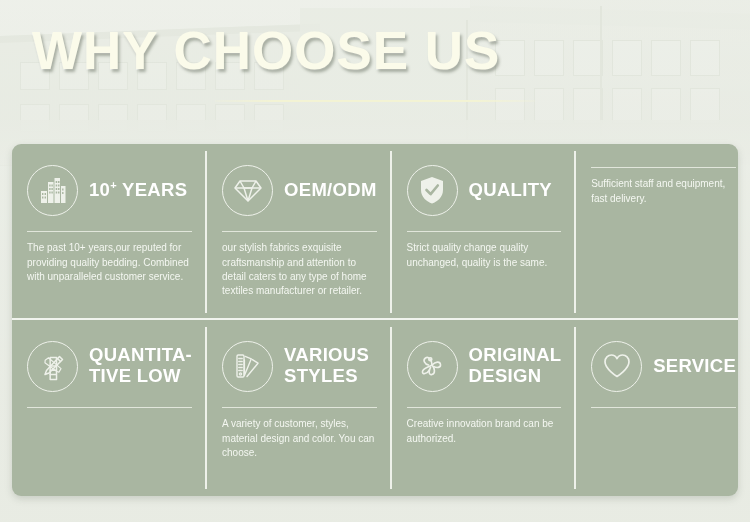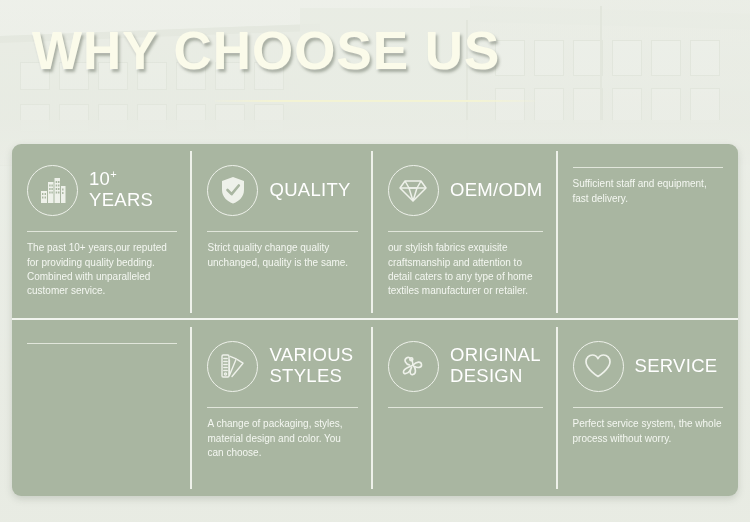--- a/index.html
+++ b/index.html
@@ -56,21 +56,21 @@
   .cell.vline:after{content:"";position:absolute;right:0;top:7px;bottom:7px;width:2px;background:#eef1ea;}
   .grid .cell.hline:before{content:"";position:absolute;left:0;right:0;bottom:0;height:2px;background:#f1f4ee;}
 
   .cell-head{display:flex;align-items:center;gap:11px;min-height:64px;}
   .icon-circle{
     flex:0 0 auto;width:49px;height:49px;border-radius:50%;
     border:1.6px solid #eef1ea;display:flex;align-items:center;justify-content:center;
   }
   .icon-circle svg{display:block;}
   .cell-title{
-    color:#ffffff;font-weight:normal;font-size:18.5px;line-height:1.12;
+    color:#ffffff;font-weight:bold;font-size:18.5px;line-height:1.12;
     letter-spacing:.3px;
   }
   .cell-title .sup{font-size:11px;vertical-align:super;line-height:0;}
   .sep{height:1.4px;background:#e4e9de;margin:9px 0 9px 0;opacity:.95;}
   .cell-body{
     color:#f4f7f1;font-size:10px;line-height:1.42;
   }
 </style>
 </head>
 <body>
@@ -167,56 +167,74 @@
           </span>
           <span class="cell-title"><span>10</span><span class="sup">+</span> <span>YEARS</span></span>
         </div>
         <div class="sep"></div>
         <div class="cell-body">The past 10+ years,our reputed for providing quality bedding. Combined with unparalleled customer service.</div>
       </div>
 
       <div class="cell vline hline">
         <div class="cell-head">
           <span class="icon-circle">
-            <svg width="28" height="30" viewBox="0 0 28 30">
-              <path d="M14 2 L25 6 V15 C25 22 19.5 26.5 14 28.5 C8.5 26.5 3 22 3 15 V6 Z" fill="#eef1ea"></path>
-              <path d="M8.5 15 L12.6 19.2 L19.8 10.5" fill="none" stroke="#a9b6a1" stroke-width="2.6" stroke-linecap="round" stroke-linejoin="round"></path>
-            </svg>
-          </span>
-          <span class="cell-title">QUALITY</span>
-        </div>
-        <div class="sep"></div>
-        <div class="cell-body">Strict quality change quality unchanged, quality is the same.</div>
-      </div>
-
-      <div class="cell vline hline">
-        <div class="cell-head">
-          <span class="icon-circle">
             <svg width="30" height="28" viewBox="0 0 30 28">
               <g fill="none" stroke="#eef1ea" stroke-width="1.5" stroke-linejoin="round">
                 <path d="M7 5 H23 L28 12 L15 25 L2 12 Z"></path>
                 <path d="M2 12 H28"></path>
                 <path d="M7 5 L11 12 L15 25"></path>
                 <path d="M23 5 L19 12 L15 25"></path>
                 <path d="M11 12 H19"></path>
               </g>
             </svg>
           </span>
           <span class="cell-title">OEM/ODM</span>
         </div>
         <div class="sep"></div>
         <div class="cell-body">our stylish fabrics exquisite craftsmanship and attention to detail caters to any type of home textiles manufacturer or retailer.</div>
       </div>
 
+      <div class="cell vline hline">
+        <div class="cell-head">
+          <span class="icon-circle">
+            <svg width="28" height="30" viewBox="0 0 28 30">
+              <path d="M14 2 L25 6 V15 C25 22 19.5 26.5 14 28.5 C8.5 26.5 3 22 3 15 V6 Z" fill="#eef1ea"></path>
+              <path d="M8.5 15 L12.6 19.2 L19.8 10.5" fill="none" stroke="#a9b6a1" stroke-width="2.6" stroke-linecap="round" stroke-linejoin="round"></path>
+            </svg>
+          </span>
+          <span class="cell-title">QUALITY</span>
+        </div>
+        <div class="sep"></div>
+        <div class="cell-body">Strict quality change quality unchanged, quality is the same.</div>
+      </div>
+
       <div class="cell hline">
         <div class="sep"></div>
         <div class="cell-body">Sufficient staff and equipment, fast delivery.</div>
       </div>
 
       <div class="cell vline">
+        <div class="cell-head">
+          <span class="icon-circle">
+            <svg width="30" height="30" viewBox="0 0 30 30">
+              <g fill="none" stroke="#eef1ea" stroke-width="1.5" stroke-linejoin="round" stroke-linecap="round">
+                <path d="M3.5 22.5 L19 7 L23.5 11.5 L8 27 Z" transform="rotate(-45 15 15)"></path>
+                <path d="M7 19 L11 23" transform="rotate(-45 15 15)"></path>
+                <path d="M10 16 L14 20" transform="rotate(-45 15 15)"></path>
+                <path d="M13 13 L17 17" transform="rotate(-45 15 15)"></path>
+                <path d="M7 6 L11.5 3 L26.5 18 L23.5 22.5 L20.5 21 L6.5 9 Z" transform="rotate(-4 15 15) translate(-1 1) scale(0.78) translate(4 4)"></path>
+              </g>
+              <g fill="none" stroke="#eef1ea" stroke-width="1.5" stroke-linejoin="round" stroke-linecap="round">
+                <path d="M21.5 5.5 L24.5 8.5 L11 22 L7 23.5 L8.5 19.5 Z"></path>
+                <path d="M19.5 7.5 L22.5 10.5"></path>
+              </g>
+            </svg>
+          </span>
+          <span class="cell-title">QUANTITA-TIVE LOW</span>
+        </div>
         <div class="sep"></div>
       </div>
 
       <div class="cell vline">
         <div class="cell-head">
           <span class="icon-circle">
             <svg width="30" height="30" viewBox="0 0 30 30">
               <g fill="none" stroke="#eef1ea" stroke-width="1.4" stroke-linejoin="round" stroke-linecap="round">
                 <rect x="4" y="4" width="7" height="22" rx="1.2"></rect>
                 <path d="M5.8 7.5 H9.2"></path>
@@ -226,49 +244,49 @@
                   <path d="M5.8 19.5 H9.2"></path>
                 <circle cx="7.5" cy="23" r="1.1"></circle>
                 <path d="M12.2 5.4 L18.3 7.8 L11.4 24.6 L11.4 9"></path>
                 <path d="M19.4 8.6 L25 12.2 L14 25.5"></path>
               </g>
             </svg>
           </span>
           <span class="cell-title">VARIOUS STYLES</span>
         </div>
         <div class="sep"></div>
-        <div class="cell-body">A change of packaging, styles, material design and color. You can choose.</div>
+        <div class="cell-body">A variety of customer, styles, material design and color. You can choose.</div>
       </div>
 
       <div class="cell vline">
         <div class="cell-head">
           <span class="icon-circle">
             <svg width="30" height="30" viewBox="0 0 30 30">
               <g fill="none" stroke="#eef1ea" stroke-width="1.6" stroke-linejoin="round" stroke-linecap="round">
                 <path d="M15 14 C15 9 11.5 5 8.5 7 C5.5 9 7.5 13 11.5 14"></path>
                 <path d="M15 14 C18.5 10.5 23 10 23.5 13.5 C24 17 19.5 17 16.5 15.5"></path>
                 <path d="M15 14 C18 17.5 18.5 22.5 15 23.5 C11.5 24.5 11.5 19.5 13.5 16.5"></path>
                 <path d="M15 14 C11 16.5 6 17 5.5 20.5 C5 24 10 23 12.5 19"></path>
                 <circle cx="13.3" cy="8.2" r="1.5"></circle>
               </g>
             </svg>
           </span>
           <span class="cell-title">ORIGINAL DESIGN</span>
         </div>
         <div class="sep"></div>
+        <div class="cell-body">Creative innovation brand can be authorized.</div>
       </div>
 
       <div class="cell">
         <div class="cell-head">
           <span class="icon-circle">
             <svg width="30" height="28" viewBox="0 0 30 28">
               <path d="M15 24.5 C15 24.5 3 17 3 9.8 C3 5.8 6 3 9.4 3 C11.8 3 13.9 4.4 15 6.6 C16.1 4.4 18.2 3 20.6 3 C24 3 27 5.8 27 9.8 C27 17 15 24.5 15 24.5 Z" fill="none" stroke="#eef1ea" stroke-width="1.7" stroke-linejoin="round"></path>
             </svg>
           </span>
           <span class="cell-title">SERVICE</span>
         </div>
         <div class="sep"></div>
-        <div class="cell-body">Perfect service system, the whole process without worry.</div>
       </div>
 
     </div>
   </div>
 </div>
 
 </body></html>

